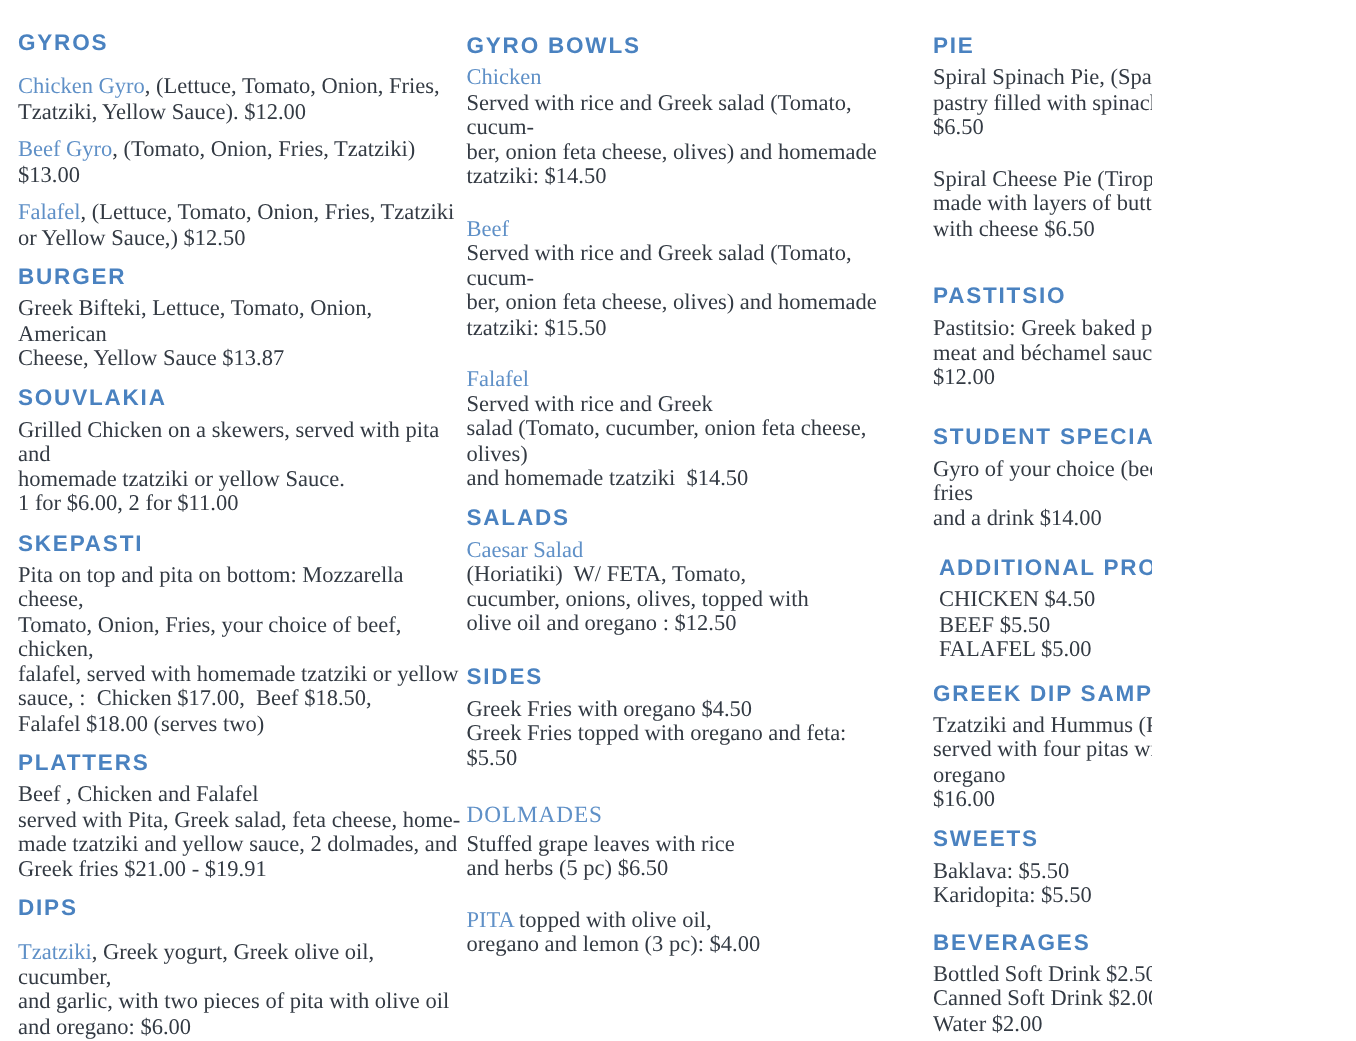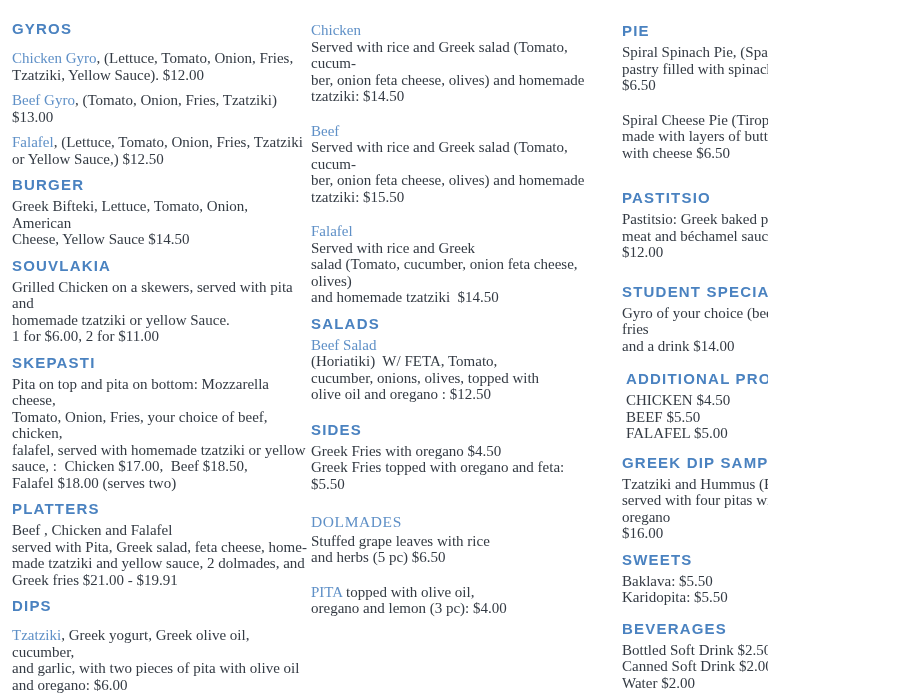--- a/index.html
+++ b/index.html
@@ -41,21 +41,21 @@
       <p class="item"><span class="nm">Chicken Gyro</span><span>, (Lettuce, Tomato, Onion, Fries,
 Tzatziki, Yellow Sauce). $12.00</span></p>
       <p class="item"><span class="nm">Beef Gyro</span><span>, (Tomato, Onion, Fries, Tzatziki)
 $13.00</span></p>
       <p class="item"><span class="nm">Falafel</span><span>, (Lettuce, Tomato, Onion, Fries, Tzatziki
 or Yellow Sauce,) $12.50</span></p>
     </div>
     <div class="sec">
       <h2 class="hd">BURGER</h2>
       <p class="item"><span>Greek Bifteki, Lettuce, Tomato, Onion, American
-Cheese, Yellow Sauce $14.50</span></p>
+Cheese, Yellow Sauce $13.87</span></p>
     </div>
     <div class="sec">
       <h2 class="hd">SOUVLAKIA</h2>
       <p class="item"><span>Grilled Chicken on a skewers, served with pita and
 homemade tzatziki or yellow Sauce.
 1 for $6.00, 2 for $11.00</span></p>
     </div>
     <div class="sec">
       <h2 class="hd">SKEPASTI</h2>
       <p class="item"><span>Pita on top and pita on bottom: Mozzarella cheese,
@@ -75,33 +75,34 @@
       <h2 class="hd pad">DIPS</h2>
       <p class="item"><span class="nm">Tzatziki</span><span>, Greek yogurt, Greek olive oil, cucumber,
 and garlic, with two pieces of pita with olive oil
 and oregano: $6.00</span></p>
 
     </div>
   </div>
 
   <div class="col col2">
     <div class="sec">
+      <h2 class="hd">GYRO BOWLS</h2>
       <p class="item item-lg"><span class="nm block">Chicken</span><span>Served with rice and Greek salad (Tomato, cucum-
 ber, onion feta cheese, olives) and homemade
 tzatziki: $14.50</span></p>
       <p class="item item-lg"><span class="nm block">Beef</span><span>Served with rice and Greek salad (Tomato, cucum-
 ber, onion feta cheese, olives) and homemade
 tzatziki: $15.50</span></p>
       <p class="item"><span class="nm block">Falafel</span><span>Served with rice and Greek
 salad (Tomato, cucumber, onion feta cheese, olives)
 and homemade tzatziki  $14.50</span></p>
     </div>
     <div class="sec mt10">
       <h2 class="hd">SALADS</h2>
-      <p class="item item-lg"><span class="nm block">Beef Salad</span><span>(Horiatiki)  W/ FETA, Tomato,
+      <p class="item item-lg"><span class="nm block">Caesar Salad</span><span>(Horiatiki)  W/ FETA, Tomato,
 cucumber, onions, olives, topped with
 olive oil and oregano : $12.50</span></p>
     </div>
     <div class="sec mt16">
       <h2 class="hd">SIDES</h2>
       <p class="item"><span>Greek Fries with oregano $4.50
 Greek Fries topped with oregano and feta: $5.50</span></p>
     </div>
     <div class="sec mt22">
       <h2 class="hs">DOLMADES</h2>

